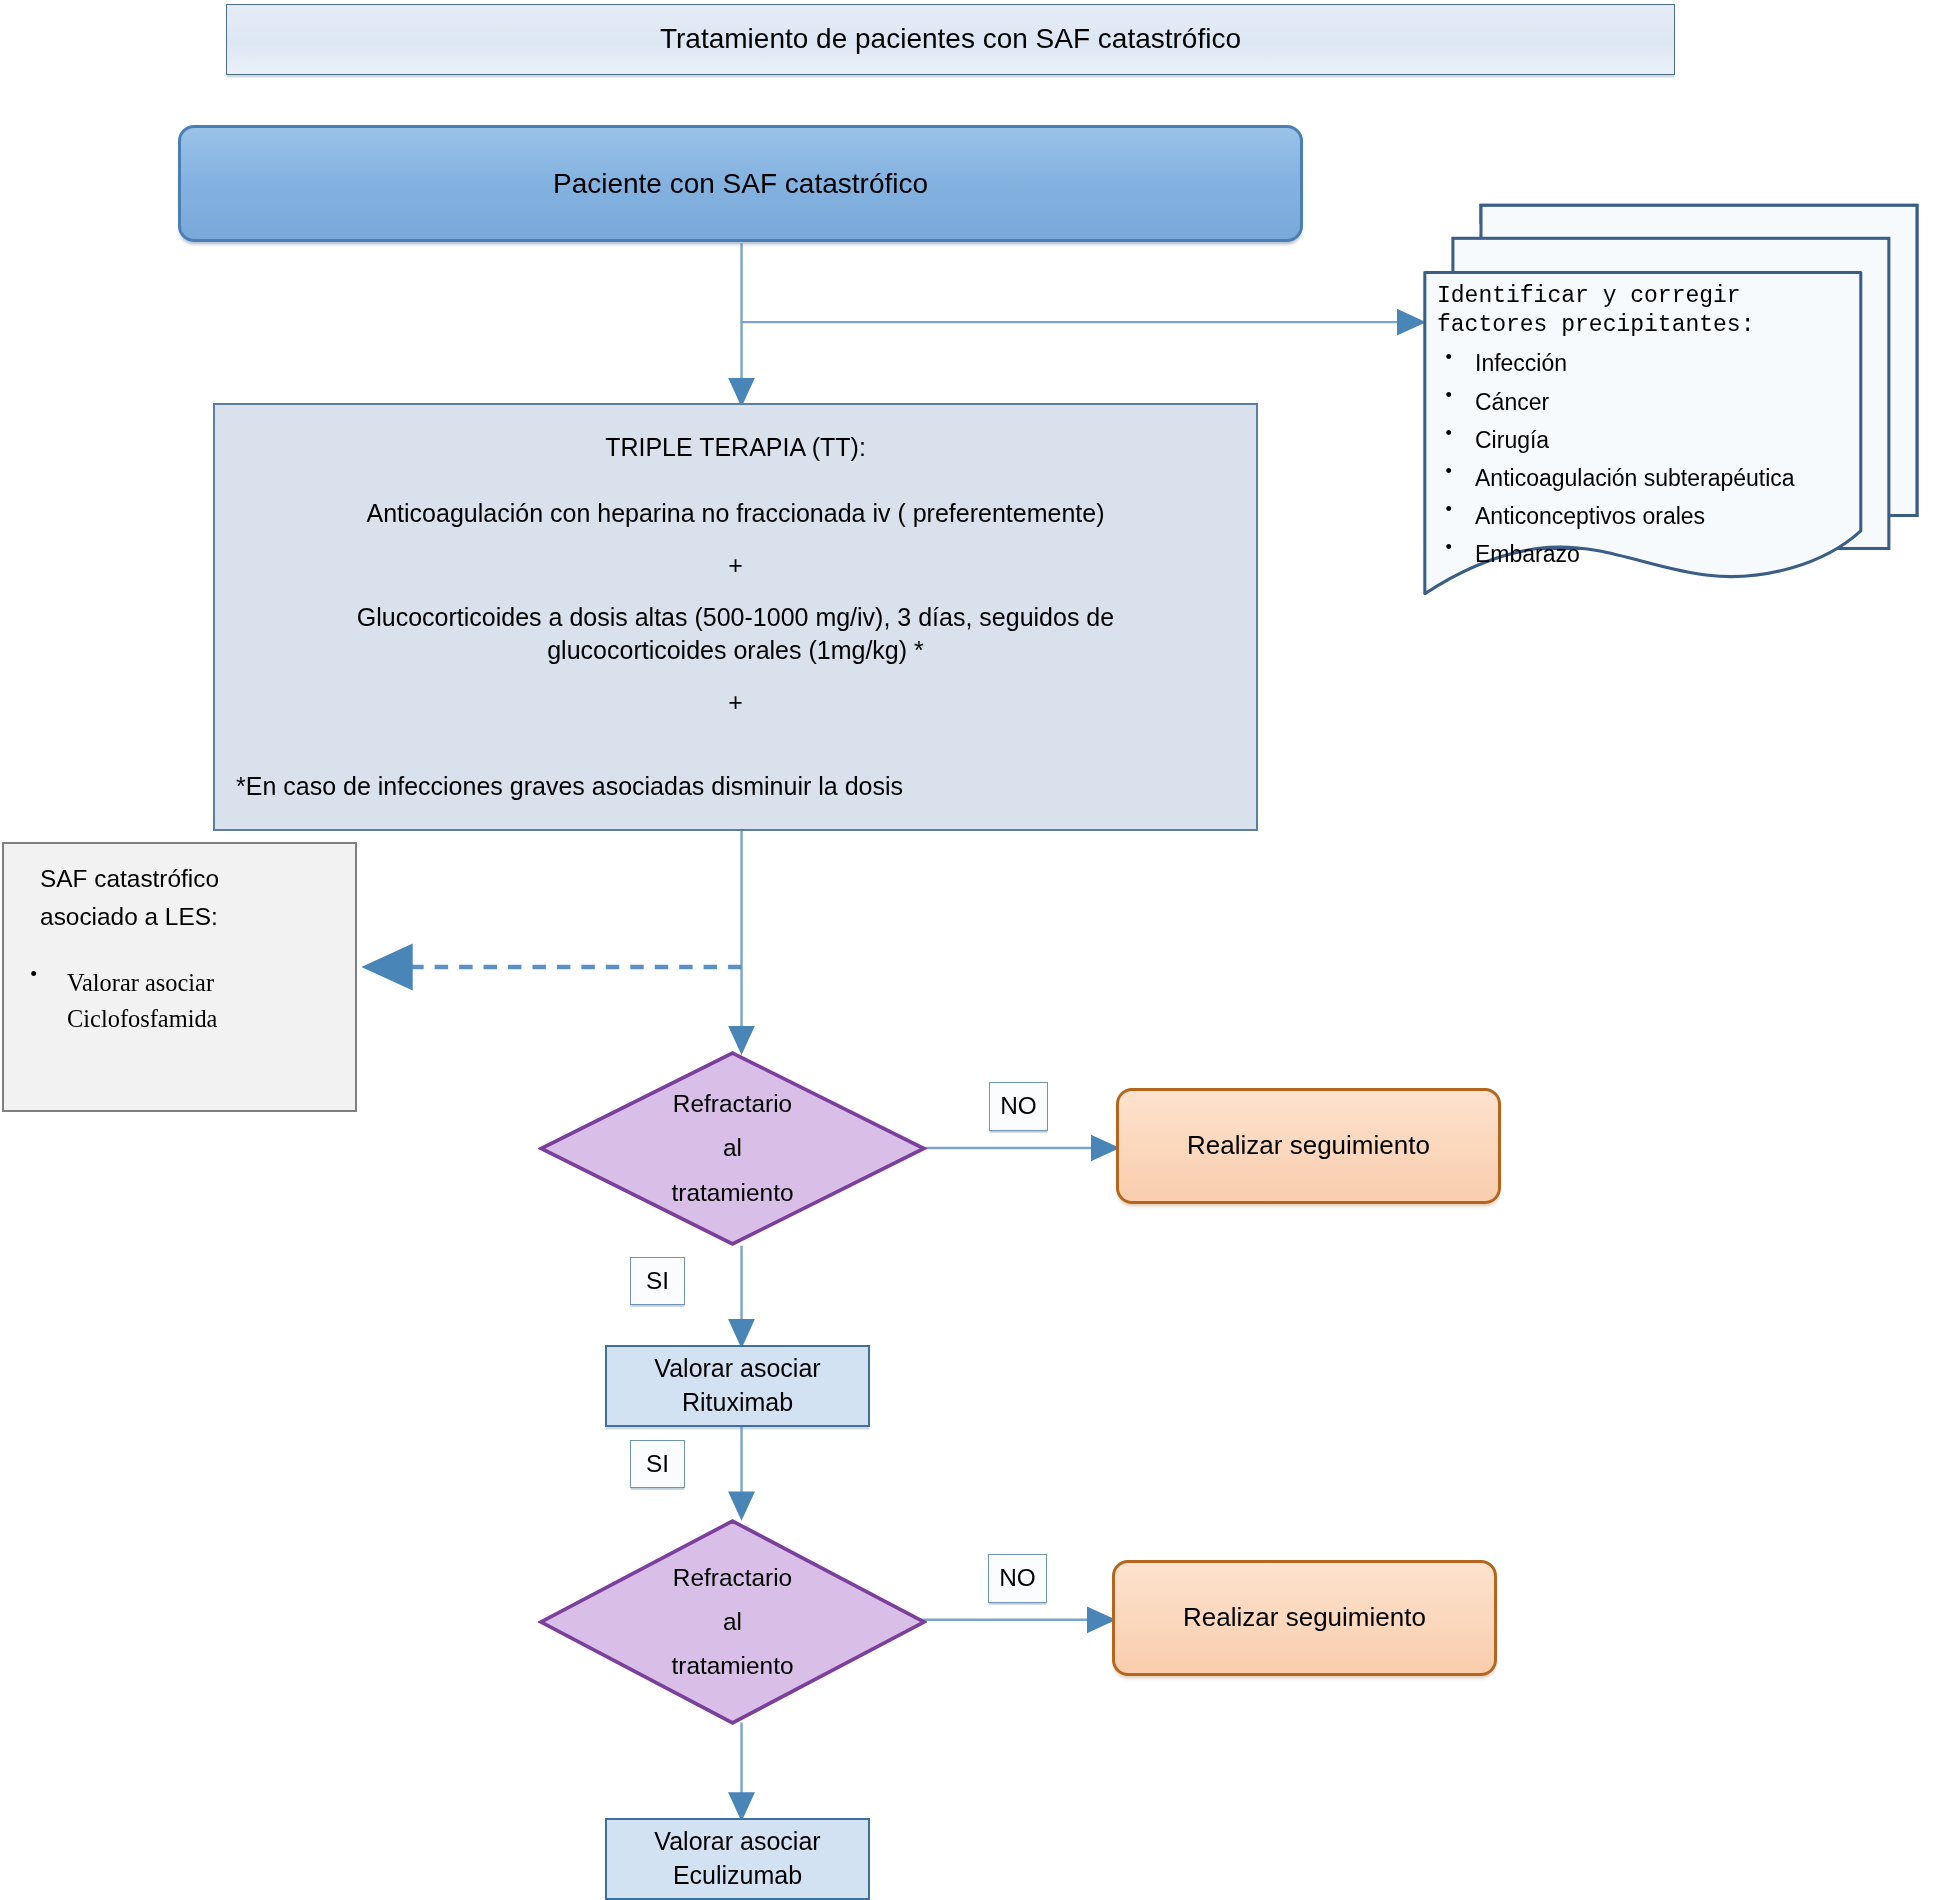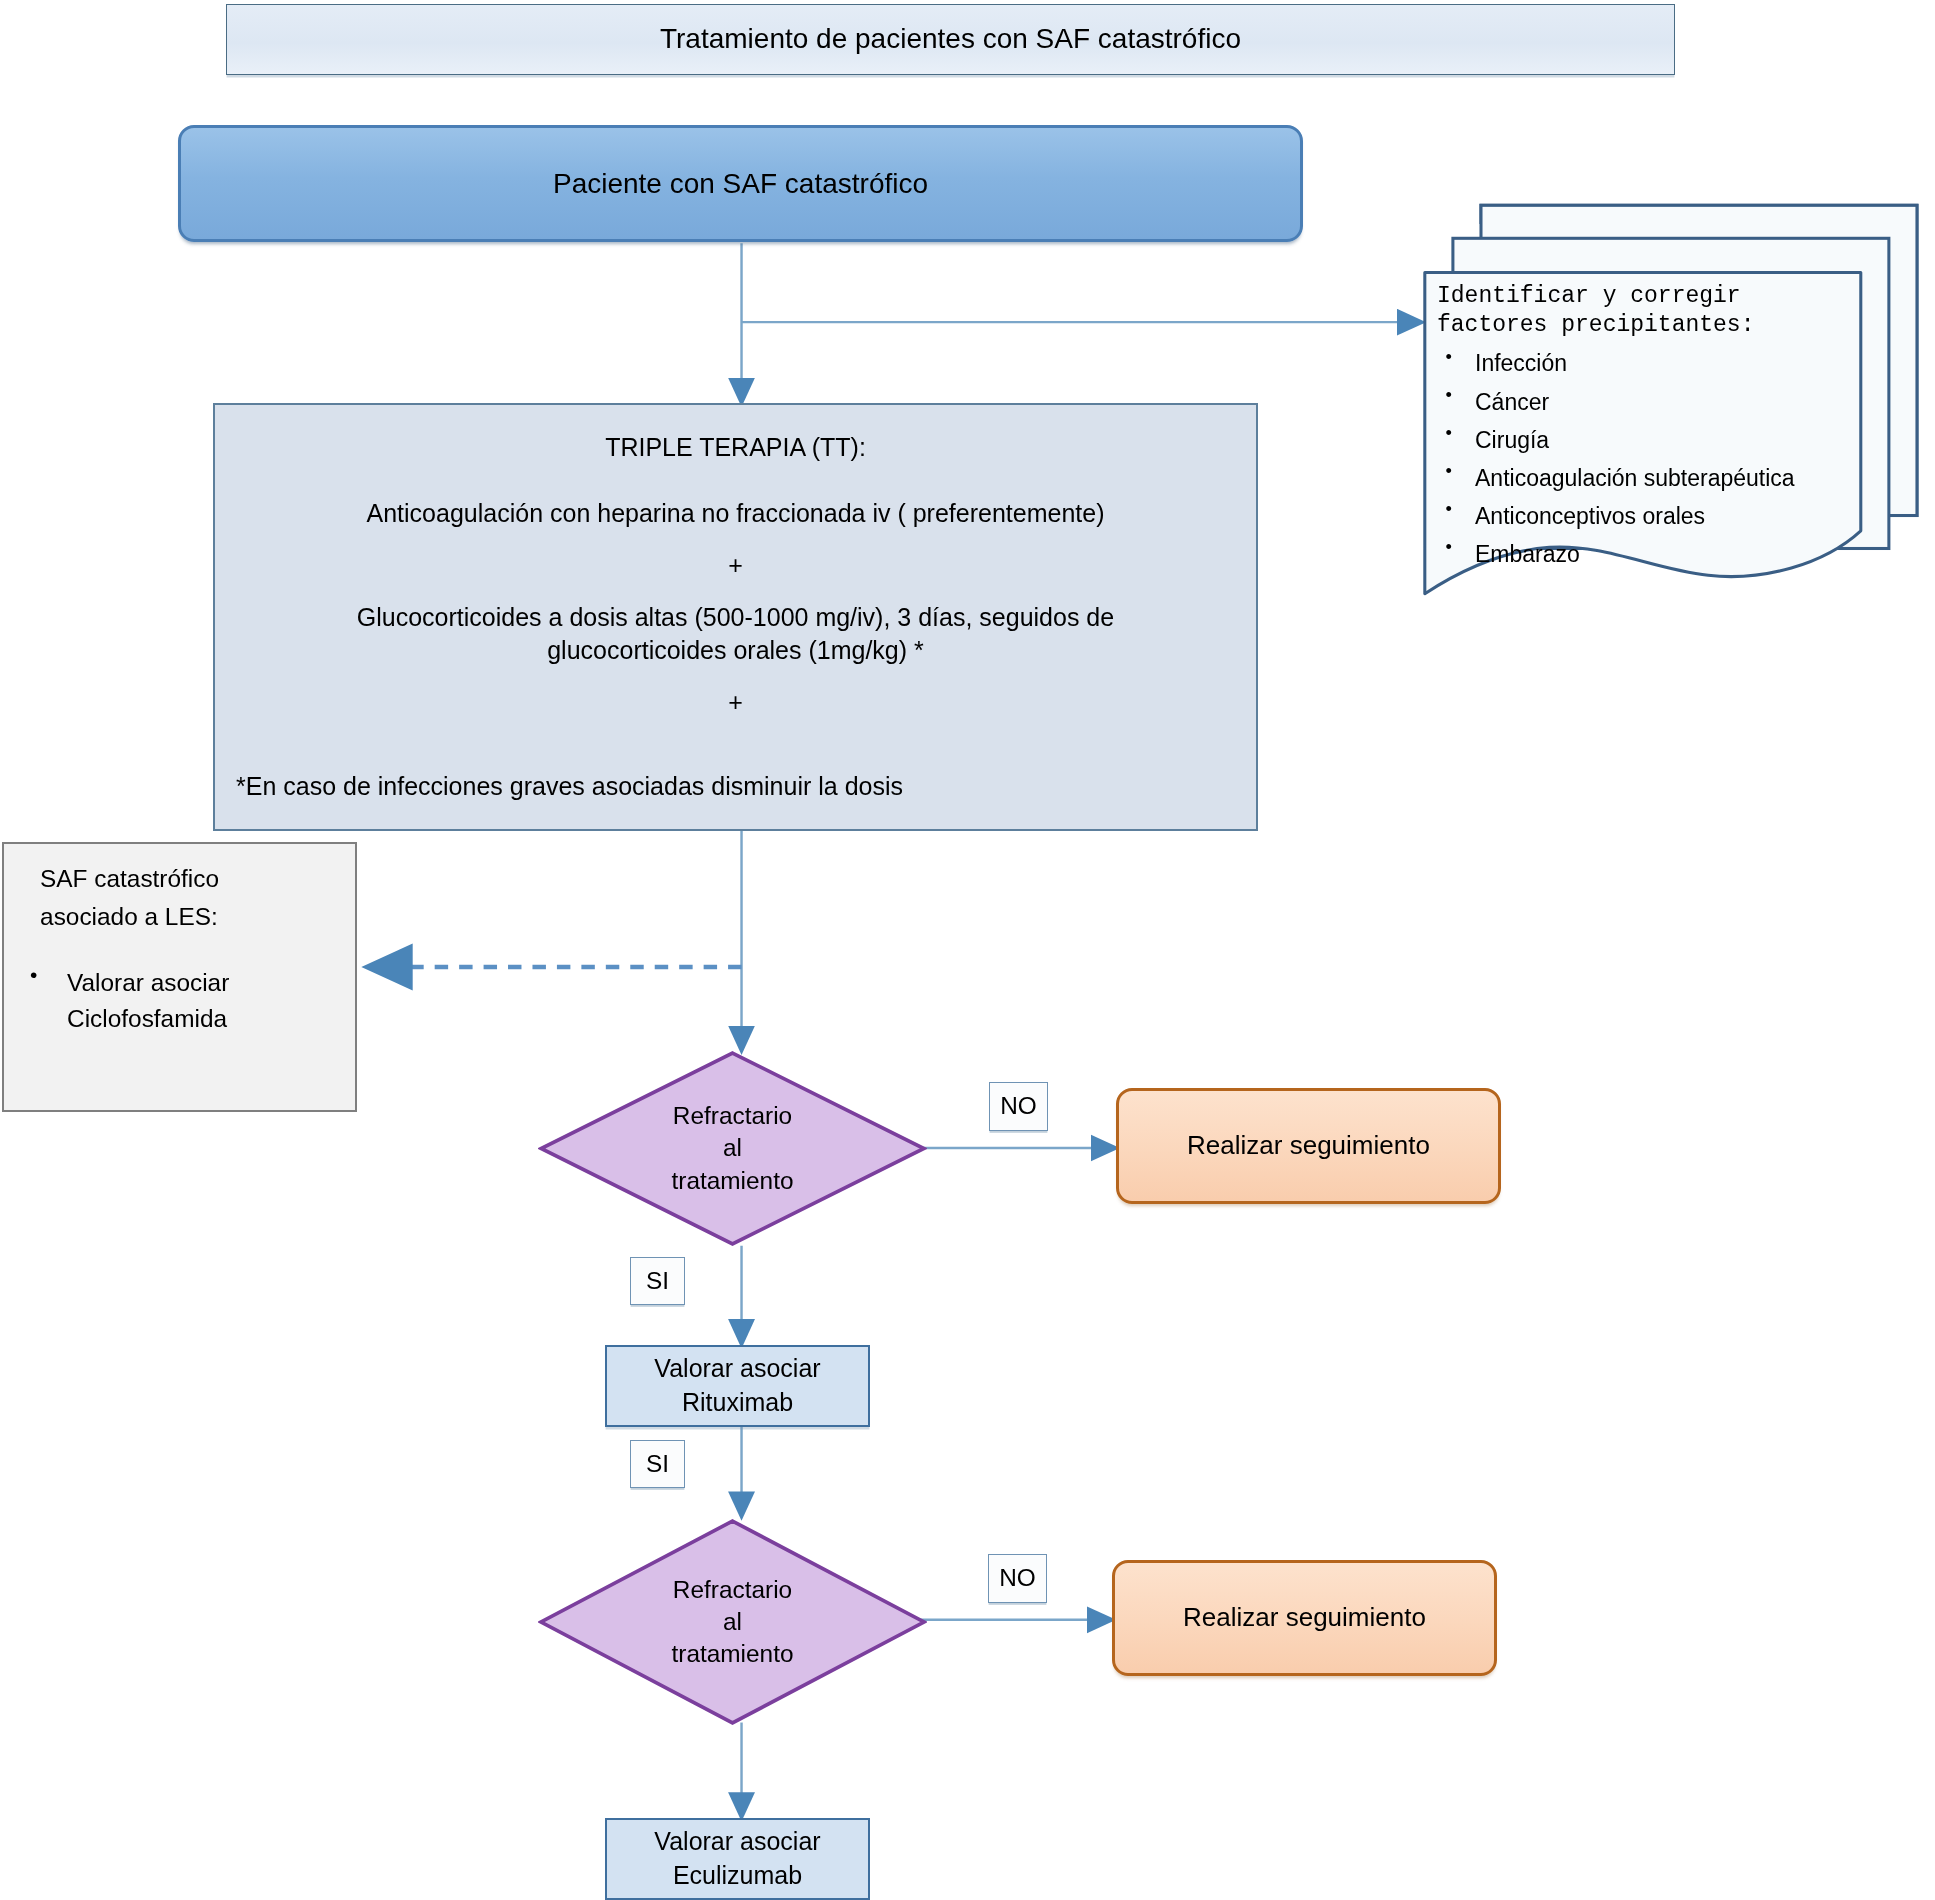--- a/index.html
+++ b/index.html
@@ -81,42 +81,42 @@
   
   .les-box{
     background:#f2f2f2;
     border:2.4px solid #7f7f7f;
     font-size:24.4px;
     display:block;
     padding:16px 6.1px 11px 14.7px;
     text-align:left;
   }
   .les-head{line-height:1.55;padding-left:21px;}
-  .les-list{margin:29px 0 0 0;padding:0;list-style:none;}
+  .les-list{margin:29px 0 0 0;padding:0;list-style:none;font-family:Liberation Serif, serif;}
   .les-list li{position:relative;padding-left:48px;line-height:1.5;}
   .les-list li::before{
     content:"\2022";
     position:absolute;left:11px;top:-6.1px;font-size:21px;
   }
 
   
   .tag{
     background:#fbfcfd;
     border:1.8px solid #6f93b4;
     font-size:24.4px;
     box-shadow:0 2.4px 0 -0.6px rgba(120,150,175,.45);
   }
 
   
   .diamond-wrap{position:absolute;}
   .diamond-wrap svg{position:absolute;left:0;top:0;}
   .diamond-label{
     position:absolute;left:0;top:0;width:100%;height:100%;
     display:flex;align-items:center;justify-content:center;
-    flex-direction:column;text-align:center;font-size:24.4px;line-height:1.32;
+    flex-direction:column;text-align:center;font-size:24.4px;line-height:1.32;gap:12px;
   }
 
   
   .note-wrap{position:absolute;}
   .note-wrap svg{position:absolute;left:0;top:0;}
   .note-content{
     position:absolute;
     font-size:23px;
     text-align:left;
     line-height:1.28;

